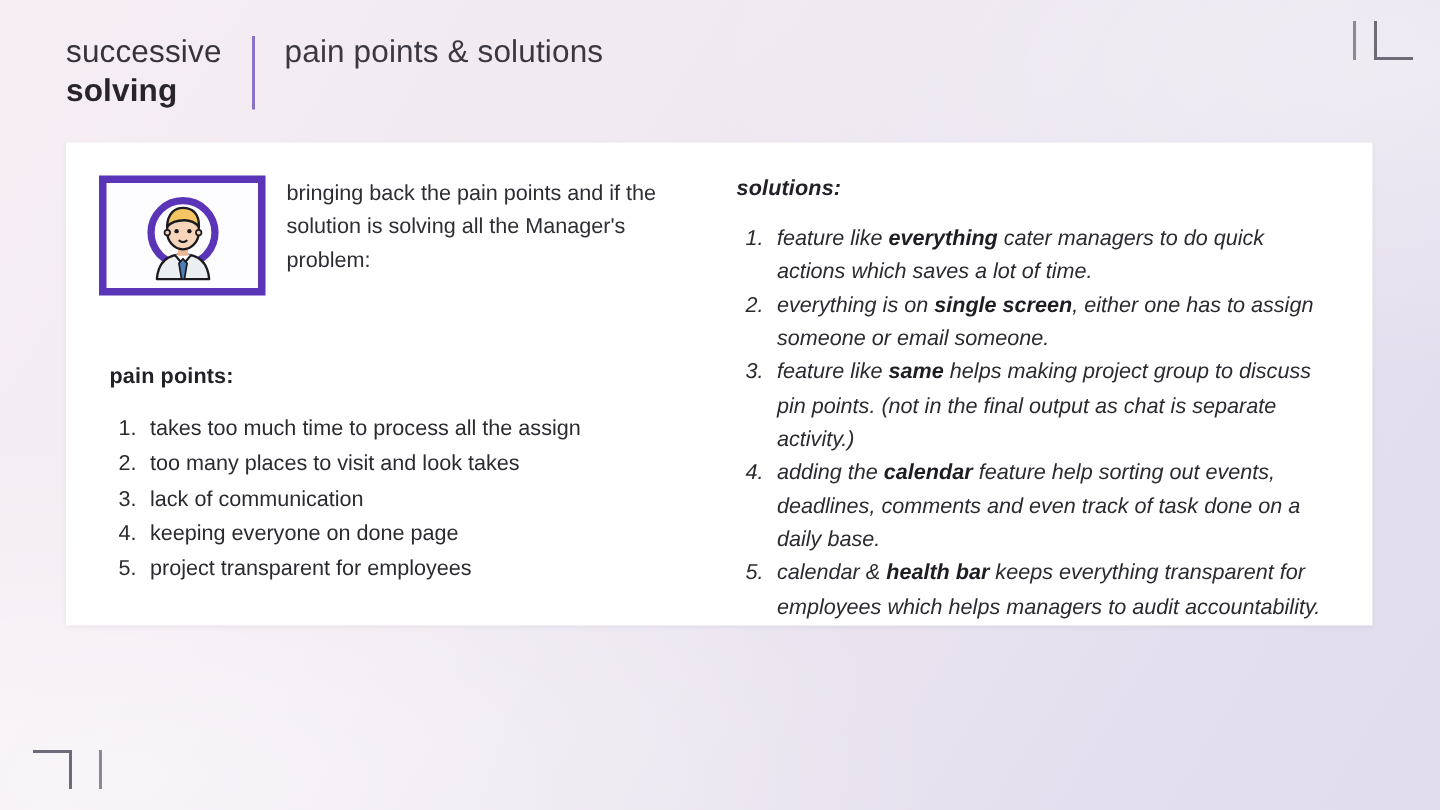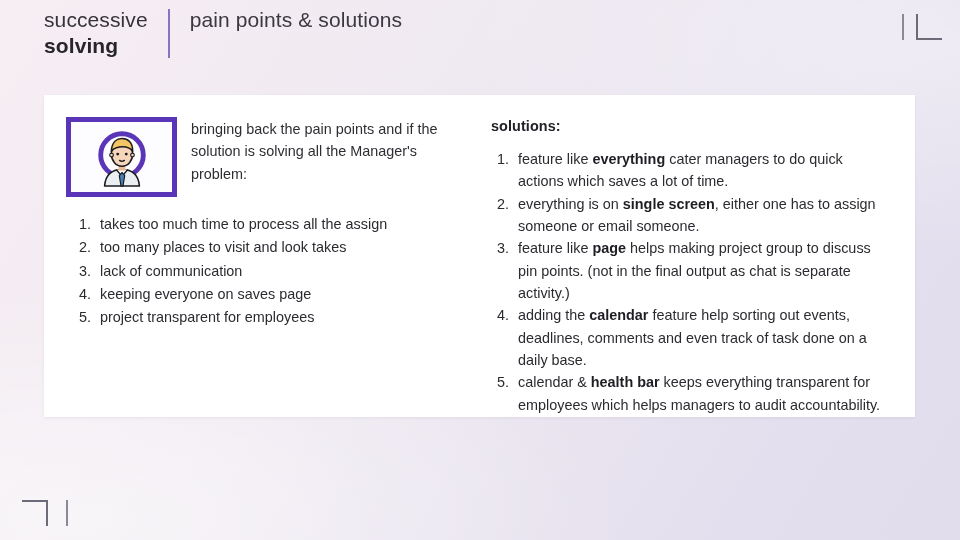--- a/index.html
+++ b/index.html
@@ -70,21 +70,21 @@
   }
   .bl-tick {
     bottom: 14px; left: 66px;
     width: 2px; height: 26px;
     background: #8d8896;
   }
 
   
   .header {
     position: absolute;
-    top: 7px;
+    top: 22px;
     left: 44px;
     z-index: 3;
     display: flex;
     align-items: flex-start;
   }
   .title-left {
     line-height: 1.22;
     font-size: 21px;
     color: #2e2c33;
     white-space: nowrap;
@@ -121,21 +121,21 @@
     box-shadow: 0 1px 3px rgba(70,60,90,0.07);
   }
 
   .card-inner {
     position: absolute;
     inset: 0;
     display: flex;
   }
 
   .col-left  { width: 430px; padding: 22px 14px 0 22px; position: relative; }
-  .col-right { flex: 1; padding: 23px 22px 4px 12px; position: relative; }
+  .col-right { flex: 1; padding: 23px 22px 4px 12px; position: relative; font-style: italic; }
 
   
   .intro-row { display: flex; align-items: flex-start; }
 
   .avatar-frame {
     flex: 0 0 auto;
     width: 111px;
     height: 80px;
     border: 5px solid #5b35b8;
     background: #fdfdff;
@@ -235,35 +235,36 @@
                 <circle cx="27.6" cy="29" r="1.5" fill="#1b1b1f"></circle>
                 <circle cx="36.4" cy="29" r="1.5" fill="#1b1b1f"></circle>
 
                 <path d="M29.5 35.5 q2.5 2 5 0" fill="none" stroke="#1b1b1f" stroke-width="1.4" stroke-linecap="round"></path>
               </svg>
             </span>
           </div>
           <div class="intro-text">bringing back the pain points and if the solution is solving all the Manager's problem:</div>
         </div>
 
+        <div class="sub-heading">pain points:</div>
         <ol class="items">
             <li>takes too much time to process all the assign</li>
             <li>too many places to visit and look takes</li>
             <li>lack of communication</li>
-            <li>keeping everyone on saves page</li>
+            <li>keeping everyone on done page</li>
             <li>project transparent for employees</li>
           </ol>
       </div>
 
       <div class="col-right">
         <div class="sub-heading">solutions:</div>
         <ol class="items">
             <li><span>feature like </span><b>everything</b><span> cater managers to do quick actions which saves a lot of time.</span></li>
             <li><span>everything is on </span><b>single screen</b><span>, either one has to assign someone or email someone.</span></li>
-            <li><span>feature like </span><b>page</b><span> helps making project group to discuss pin points. (not in the final output as chat is separate activity.)</span></li>
+            <li><span>feature like </span><b>same</b><span> helps making project group to discuss pin points. (not in the final output as chat is separate activity.)</span></li>
             <li><span>adding the </span><b>calendar</b><span> feature help sorting out events, deadlines, comments and even track of task done on a daily base.</span></li>
             <li><span>calendar &amp; </span><b>health bar</b><span> keeps everything transparent for employees which helps managers to audit accountability.</span></li>
           </ol>
       </div>
 
     </div>
   </div>
 </div>
 
 </body></html>

